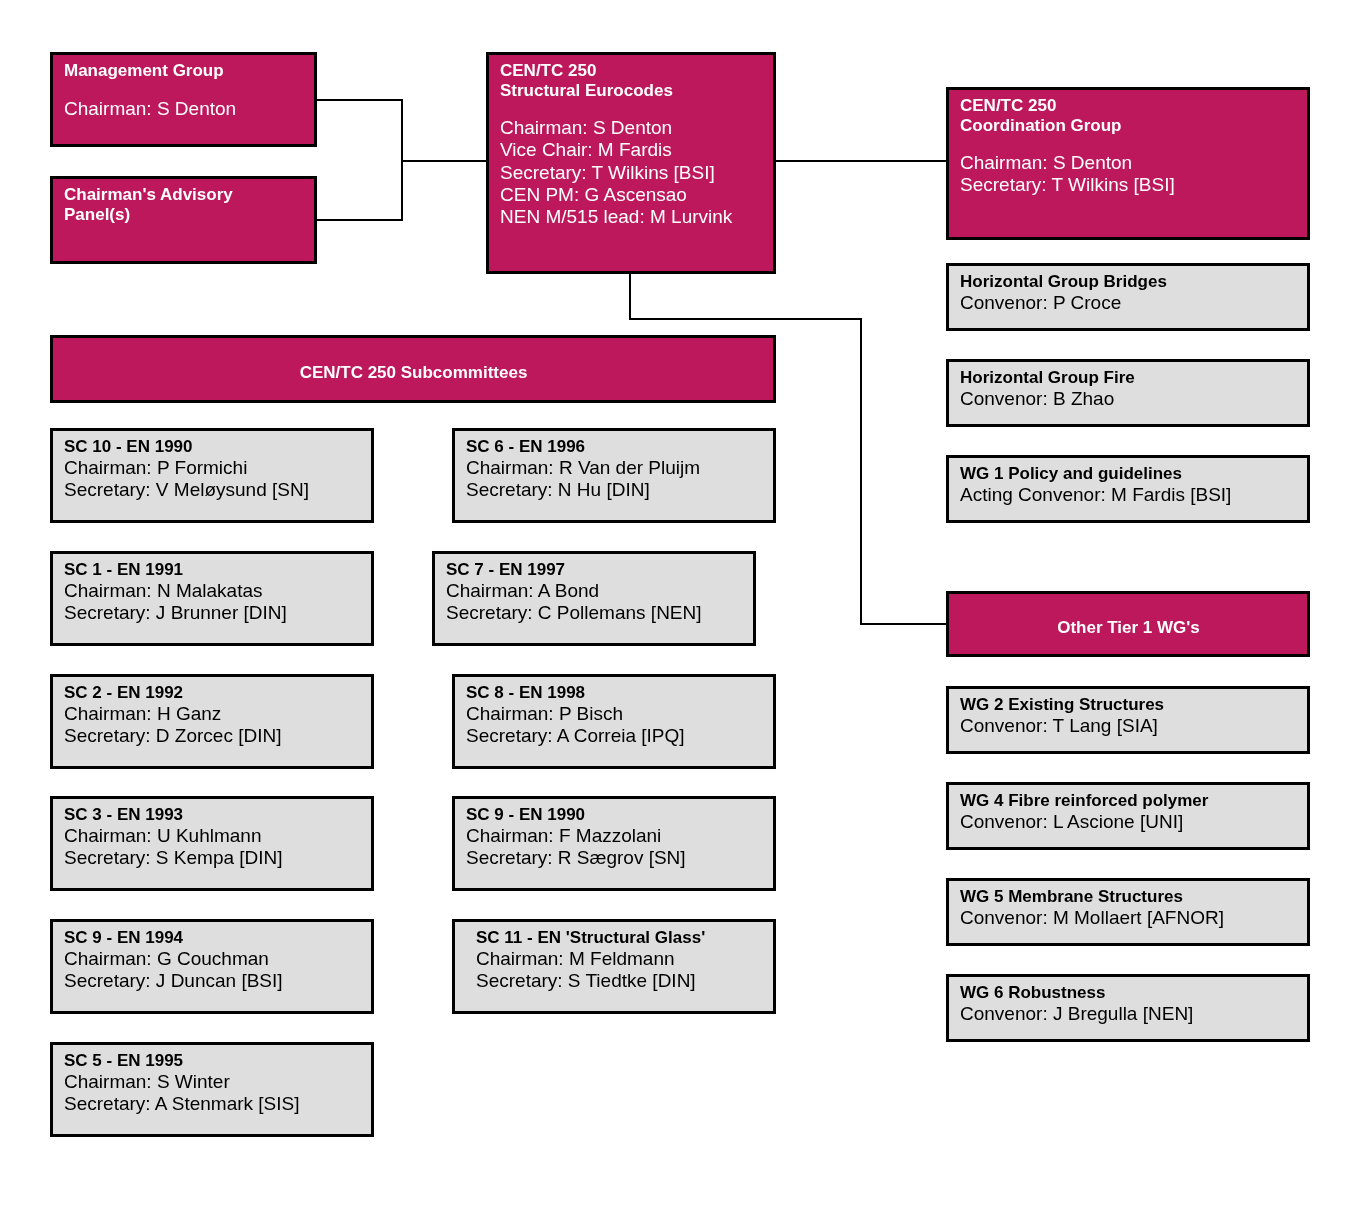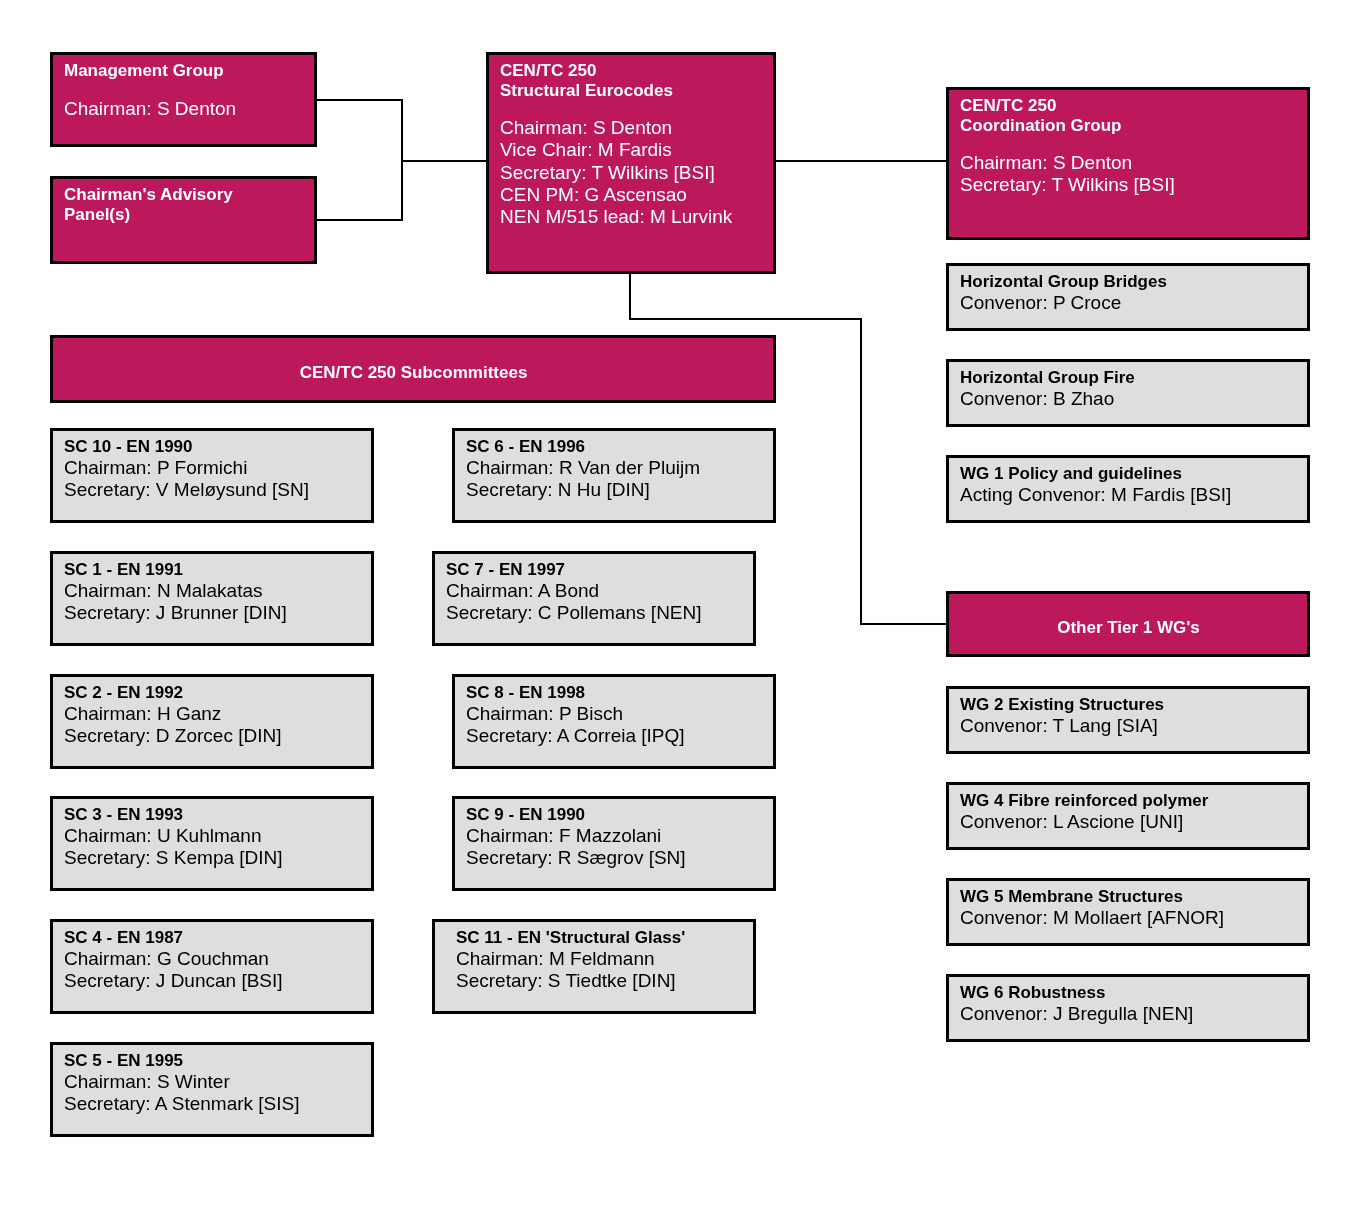--- a/index.html
+++ b/index.html
@@ -189,21 +189,21 @@
 Secretary: D Zorcec [DIN]</div>
   </div>
 
   <div class="node gray vcenter" style="left:50px; top:796px; width:324px; height:95px;">
     <div class="title">SC 3 - EN 1993</div>
     <div class="body">Chairman: U Kuhlmann
 Secretary: S Kempa [DIN]</div>
   </div>
 
   <div class="node gray vcenter" style="left:50px; top:919px; width:324px; height:95px;">
-    <div class="title">SC 4 - EN 1987</div>
+    <div class="title">SC 9 - EN 1994</div>
     <div class="body">Chairman: G Couchman
 Secretary: J Duncan [BSI]</div>
   </div>
 
   <div class="node gray vcenter" style="left:50px; top:1042px; width:324px; height:95px;">
     <div class="title">SC 5 - EN 1995</div>
     <div class="body">Chairman: S Winter
 Secretary: A Stenmark [SIS]</div>
   </div>
 
@@ -224,19 +224,19 @@
     <div class="body">Chairman: P Bisch
 Secretary: A Correia [IPQ]</div>
   </div>
 
   <div class="node gray vcenter" style="left:452px; top:796px; width:324px; height:95px;">
     <div class="title">SC 9 - EN 1990</div>
     <div class="body">Chairman: F Mazzolani
 Secretary: R Sægrov [SN]</div>
   </div>
 
-  <div class="node gray vcenter" style="left:432px; top:919px; width:324px; height:95px;padding-left:21px;">
+  <div class="node gray vcenter" style="left:452px; top:919px; width:324px; height:95px;padding-left:21px;">
     <div class="title">SC 11 - EN 'Structural Glass'</div>
     <div class="body">Chairman: M Feldmann
 Secretary: S Tiedtke [DIN]</div>
   </div>
 
 </div>
 
 </body></html>

